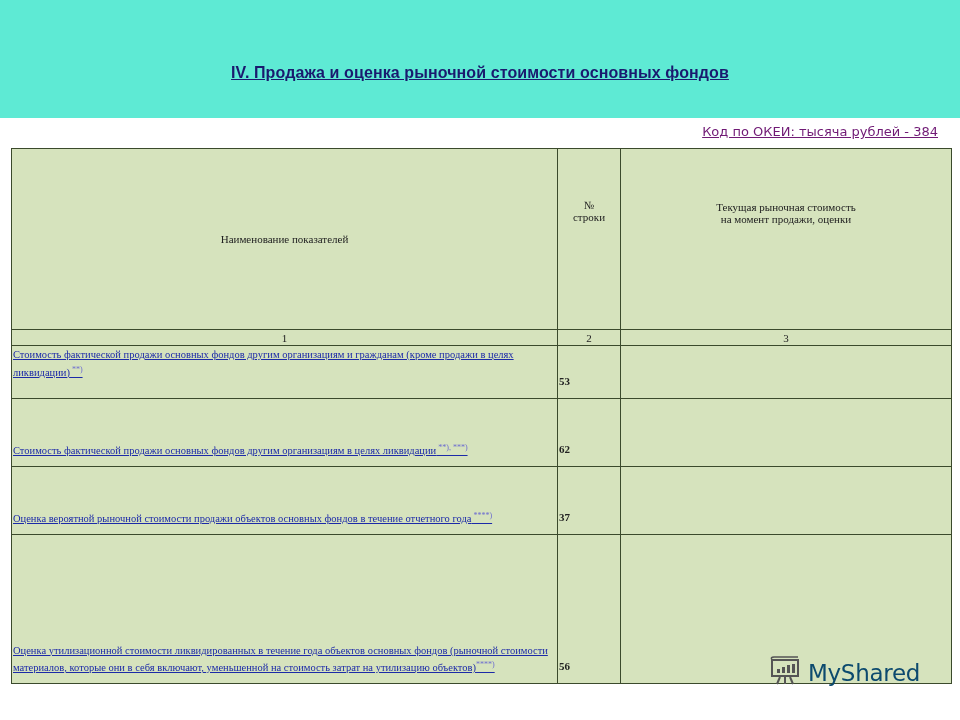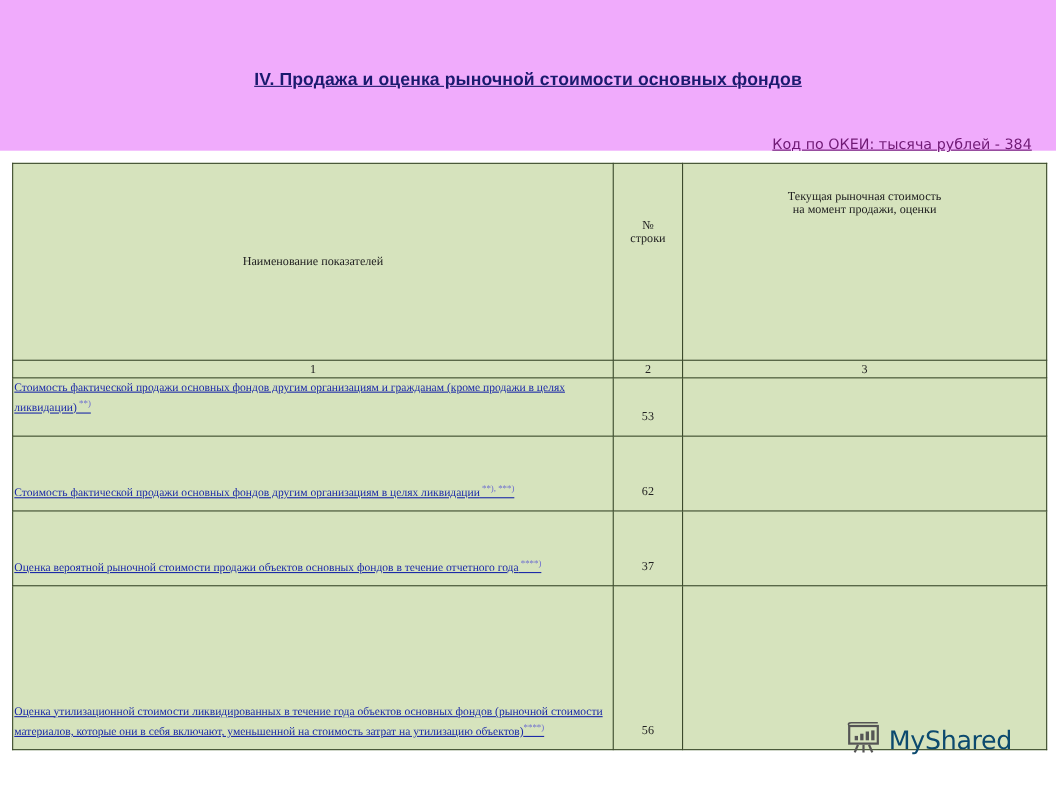--- a/index.html
+++ b/index.html
@@ -1,27 +1,27 @@
 <!DOCTYPE html>
 <html><head>
 <meta charset="utf-8">
 <style>
   html, body { margin:0; padding:0; }
   body { width:960px; height:720px; background:#ffffff; position:relative; overflow:hidden; font-family:"Liberation Serif", serif; }
-  .banner { position:absolute; left:0; top:0; width:960px; height:137px; background:#f0abfc; }
+  .banner { position:absolute; left:0; top:0; width:960px; height:118px; background:#5eead4; }
   .banner-title { position:absolute; left:0; top:64px; width:960px; text-align:center; font-family:"Liberation Sans", sans-serif; font-size:16px; font-weight:bold; color:#1a1a6e; text-decoration:underline; letter-spacing:0.1px; }
   .okei { position:absolute; right:22px; top:124px; font-family:"DejaVu Sans", sans-serif; font-size:13px; color:#701a75;text-decoration:underline; }
   table.grid { position:absolute; left:11px; top:148px; width:940px; border-collapse:collapse; background:#d6e3bd; table-layout:fixed; }
   table.grid td { border:1px solid #3b4a2c; padding:0 1px; font-size:11px; color:#222; vertical-align:middle; }
   .hdr td { height:128px; text-align:center; }
-  .hdr .c3 { vertical-align:top; padding-top:24px; }
+  .hdr .c3 { vertical-align:top; padding-top:52px; }
   .hdr .c2 { vertical-align:top; padding-top:50px; }
   .nums td { height:15px; text-align:center; font-size:11px; }
   .row td.name { vertical-align:bottom; padding-bottom:8px; }
-  .row td.code { text-align:center; vertical-align:bottom; padding-bottom:11px; }
+  .row td.code { vertical-align:bottom; padding-bottom:11px;font-weight:bold; }
   .link { color:#1c2aa8; text-decoration:underline; font-size:10.5px; line-height:14px; }
   .sup { font-size:8px; vertical-align:super; color:#6b6bd0; }
   .r1 td { height:41px; }
   .r2 td { height:56px; }
   .r3 td { height:56px;border-radius:11px; }
   .r4 td { height:137px; }
   .logo { position:absolute; left:768px; top:656px; display:flex; align-items:center; gap:6px; }
   .logo-text { font-family:"DejaVu Sans", sans-serif; font-size:23px; color:#0c4a6e; letter-spacing:-0.3px; }
 </style>
 </head>

